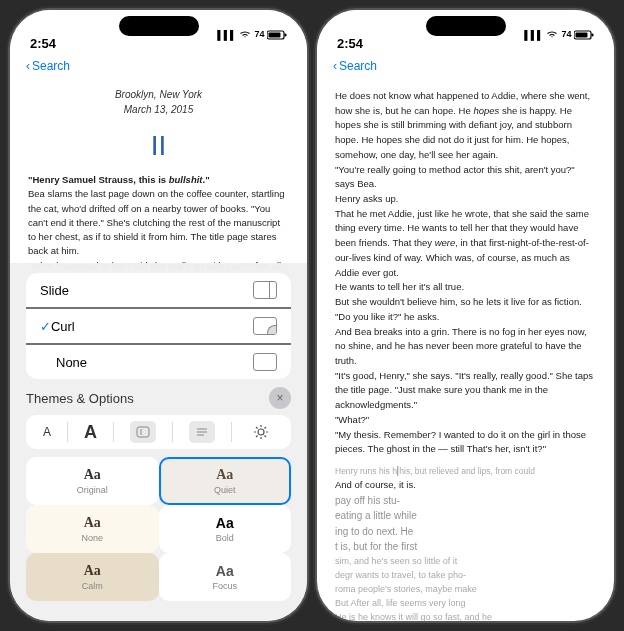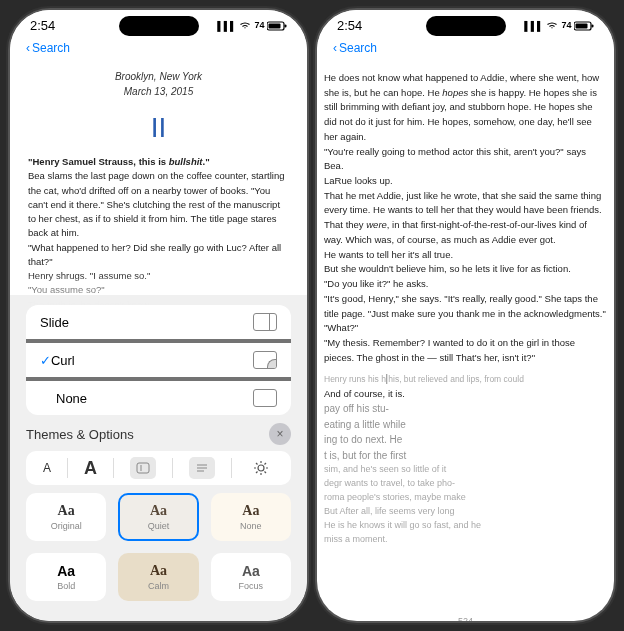--- a/index.html
+++ b/index.html
@@ -40,21 +40,22 @@
       padding: 8px 20px 4px;
       font-size: 11px;
       font-weight: 600;
       background: #fff;
       position: relative;
       z-index: 10;
     }
 
     .status-bar .time {
       font-size: 13px;
-      font-weight: 400;
+      font-weight: 700;
+      margin-top: 18px;
     }
 
     .status-icons {
       display: flex;
       align-items: center;
       gap: 3px;
       font-size: 9px;
     }
 
     .dynamic-island {
@@ -146,21 +147,21 @@
       overflow: hidden;
       position: relative;
     }
 
     .transition-item {
       display: flex;
       align-items: center;
       justify-content: space-between;
       padding: 8px 14px;
       font-size: 13px;
-      border-bottom: 4px solid #737373;
+      border-bottom: 2px solid #737373;
     }
 
     .transition-item:last-child {
       border-bottom: none;
       padding-left: 30px;
     }
 
     .transition-icon {
       width: 24px;
       height: 18px;
@@ -258,22 +259,22 @@
 
     .divider-v {
       width: 1px;
       height: 20px;
       background: #ddd;
     }
 
     
     .themes-grid {
       display: grid;
-      grid-template-columns: repeat(3, 1fr);
-      gap: 12px;
+      grid-template-columns: repeat(2, 1fr);
+      gap: 0;
     }
 
     .theme-card {
       background: #fff;
       border-radius: 10px;
       padding: 8px;
       text-align: center;
       border: 2px solid transparent;
       cursor: pointer;
     }
@@ -313,21 +314,21 @@
       font-family: Georgia, serif;
     }
 
     .theme-name {
       font-size: 9px;
       color: #888;
     }
 
     
     .right-book-content {
-      padding: 10px 7px;
+      padding: 10px 18px;
       font-size: 9.5px;
       line-height: 1.55;
       color: #222;
       height: calc(100% - 60px);
       overflow: hidden;
     }
 
     .page-number {
       text-align: center;
       font-size: 9px;
@@ -510,25 +511,26 @@
     <div class="nav-bar">
       <div class="nav-back">
         <span>‹</span>
         <span>Search</span>
       </div>
     </div>
 
     <div class="right-book-content">
       <p>He does not know what happened to Addie, where she went, how she is, but he can hope. He <em>hopes</em> she is happy. He hopes she is still brimming with defiant joy, and stubborn hope. He hopes she did not do it just for him. He hopes, somehow, one day, he'll see her again.</p>
       <p>"You're really going to method actor this shit, aren't you?" says Bea.</p>
-      <p>LaRue looks up.</p>
+      <p>Henry asks up.</p>
       <p>That he met Addie, just like he wrote, that she said the same thing every time. He wants to tell her that they would have been friends. That they <em>were</em>, in that first-night-of-the-rest-of-our-lives kind of way. Which was, of course, as much as Addie ever got.</p>
       <p>He wants to tell her it's all true.</p>
       <p>But she wouldn't believe him, so he lets it live for as fiction.</p>
       <p>"Do you like it?" he asks.</p>
+      <p>And Bea breaks into a grin. There is no fog in her eyes now, no shine, and he has never been more grateful to have the truth.</p>
       <p>"It's good, Henry," she says. "It's really, really good." She taps the title page. "Just make sure you thank me in the acknowledgments."</p>
       <p>"What?"</p>
       <p>"My thesis. Remember? I wanted to do it on the girl in those pieces. The ghost in the — still That's her, isn't it?"</p>
       <p style="color:#aaa; margin-top:8px; font-size:8.5px;">Henry runs his h<span style="background: linear-gradient(to right, #888, transparent);">        </span>his, but relieved and <span style="opacity:0.4;">                        </span>lips, from could <span style="opacity:0.2;">          </span></p>
       <p>And of course, it is.</p>
       <p style="opacity:0.5; font-size:10px;">
         pay off his stu-<br>
         eating a little while<br>
         ing to do next. He<br>
         t is, but for the first

